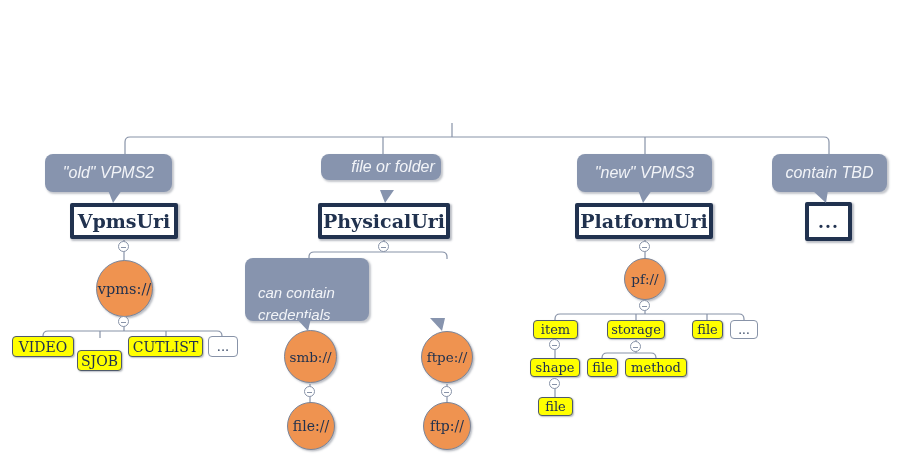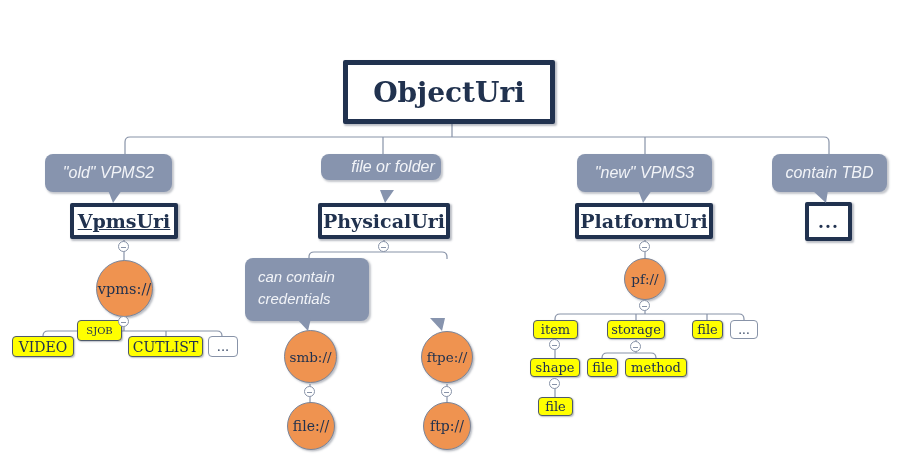--- a/index.html
+++ b/index.html
@@ -9,36 +9,36 @@
   html,body{margin:0;padding:0;background:#fff;}
   .canvas{position:relative;width:898px;height:472px;background:#fff;overflow:hidden;
           font-family:"DejaVu Serif","Liberation Serif",serif;}
   .connectors{position:absolute;left:0;top:0;z-index:0;}
   .node{position:absolute;box-sizing:border-box;display:flex;align-items:center;justify-content:center;
         text-align:center;z-index:2;color:var(--navy);}
   
   .frame{background:#fff;border:4px solid var(--navy);border-radius:2px;font-weight:bold;
          box-shadow:1.5px 1.5px 2px rgba(60,70,90,.35);}
   .root-box{left:343px;top:60px;width:212px;height:64px;border-width:5px;font-size:28px;}
-  .box-vpmsuri{left:70px;top:203px;width:108px;height:36px;font-size:19px;text-decoration:underline;}
+  .box-vpmsuri{left:70px;top:203px;width:108px;height:36px;font-size:19px;}
   .box-physicaluri{left:318px;top:203px;width:132px;height:36px;font-size:19px;}
   .box-platformuri{left:575px;top:203px;width:138px;height:36px;font-size:19px;}
   .box-others{left:805px;top:202px;width:47px;height:39px;font-size:17px;letter-spacing:1px;}
   
   .callout{background:var(--slate);border-radius:8px;color:var(--callout-text);
            font-family:"Liberation Sans",sans-serif;font-style:italic;font-size:16px;
            box-shadow:1.5px 1.5px 2px rgba(60,70,90,.3);}
   .co-b1{left:45px;top:154px;width:127px;height:38px;}
   .co-b2{left:321px;top:154px;width:120px;height:26px;padding-left:24px;}
   .co-b3{left:577px;top:154px;width:135px;height:38px;}
   .co-b4{left:772px;top:154px;width:115px;height:38px;}
   
   .note{background:var(--slate);border-radius:8px;color:var(--callout-text);
         font-family:"Liberation Sans",sans-serif;font-style:italic;font-size:15px;line-height:1.45;
-        align-items:flex-start;justify-content:flex-start;text-align:left;padding:8px 0 0 13px;
+        align-items:flex-start;justify-content:flex-start;text-align:left;padding:24px 0 0 13px;
         box-shadow:1.5px 1.5px 2px rgba(60,70,90,.3);}
   .note-cred{left:245px;top:258px;width:124px;height:63px;}
   .note-mode{left:373px;top:258px;width:144px;height:63px;}
   
   .tail{position:absolute;width:0;height:0;z-index:3;
         border-top:13px solid var(--slate);border-left:5px solid transparent;border-right:9px solid transparent;}
   .tail-b1{left:108px;top:190px;}
   .tail-b2{left:380px;top:190px;}
   .tail-b3{left:638px;top:190px;}
   .tail-b4{left:812px;top:190px;border-left:14px solid transparent;border-right:2px solid transparent;}
@@ -51,21 +51,21 @@
   .ci-smb{left:284px;top:330px;width:53px;height:53px;font-size:13.5px;}
   .ci-ftpe{left:421px;top:331px;width:52px;height:52px;font-size:13.5px;}
   .ci-file1{left:287px;top:402px;width:48px;height:48px;font-size:14px;}
   .ci-ftp{left:423px;top:402px;width:48px;height:48px;font-size:14px;}
   .ci-pf{left:624px;top:258px;width:42px;height:42px;font-size:13.5px;}
   
   .leaf{background:var(--yellow);border:1.5px solid var(--leafborder);border-radius:4px;
         box-shadow:1px 1px 1.5px rgba(60,70,90,.35);}
   .leaf-more{background:#fff;border:1px solid var(--line);border-radius:4px;color:#3C4C68;}
   .lf-video{left:12px;top:336px;width:62px;height:21px;font-size:14px;}
-  .lf-sjob{left:77px;top:320px;width:45px;height:21px;font-size:10px;}
+  .lf-sjob{left:77px;top:350px;width:45px;height:21px;font-size:14px;}
   .lf-cutlist{left:128px;top:336px;width:75px;height:21px;font-size:14px;}
   .lf-moreA{left:208px;top:336px;width:30px;height:21px;font-size:13px;}
   .lf-item{left:533px;top:320px;width:45px;height:19px;font-size:13px;}
   .lf-storage{left:607px;top:320px;width:58px;height:19px;font-size:13px;}
   .lf-fileB{left:692px;top:320px;width:31px;height:19px;font-size:13px;}
   .lf-moreB{left:730px;top:320px;width:28px;height:19px;font-size:12px;}
   .lf-shape{left:530px;top:358px;width:50px;height:19px;font-size:13px;}
   .lf-fileC{left:587px;top:358px;width:31px;height:19px;font-size:13px;}
   .lf-method{left:625px;top:358px;width:62px;height:19px;font-size:13px;}
   .lf-fileD{left:538px;top:397px;width:35px;height:19px;font-size:13px;}
@@ -92,21 +92,20 @@
       <path d="M310,384 V403"></path>
       <path d="M447,384 V403"></path>
       <path d="M645,240 V259"></path>
       <path d="M645,301 V314 M555,322 V319 Q555,314 560,314 H739 Q744,314 744,319 V322 M636,314 V322 M707,314 V322"></path>
       <path d="M555,340 V359"></path>
       <path d="M555,378 V398"></path>
       <path d="M636,340 V353 M602,359 V358 Q602,353 607,353 H651 Q656,353 656,358 V359"></path>
     </g>
   </svg>
 
-  <div class="node frame root-box">ObjectUri</div>
 
   <div class="node callout co-b1">"old" VPMS2</div>
   <div class="tail tail-b1"></div>
   <div class="node frame box-vpmsuri">VpmsUri</div>
   <div class="toggle t1"></div>
   <div class="node circle ci-vpms">vpms://</div>
   <div class="toggle t2"></div>
   <div class="node leaf lf-video">VIDEO</div>
   <div class="node leaf lf-sjob">SJOB</div>
   <div class="node leaf lf-cutlist">CUTLIST</div>

